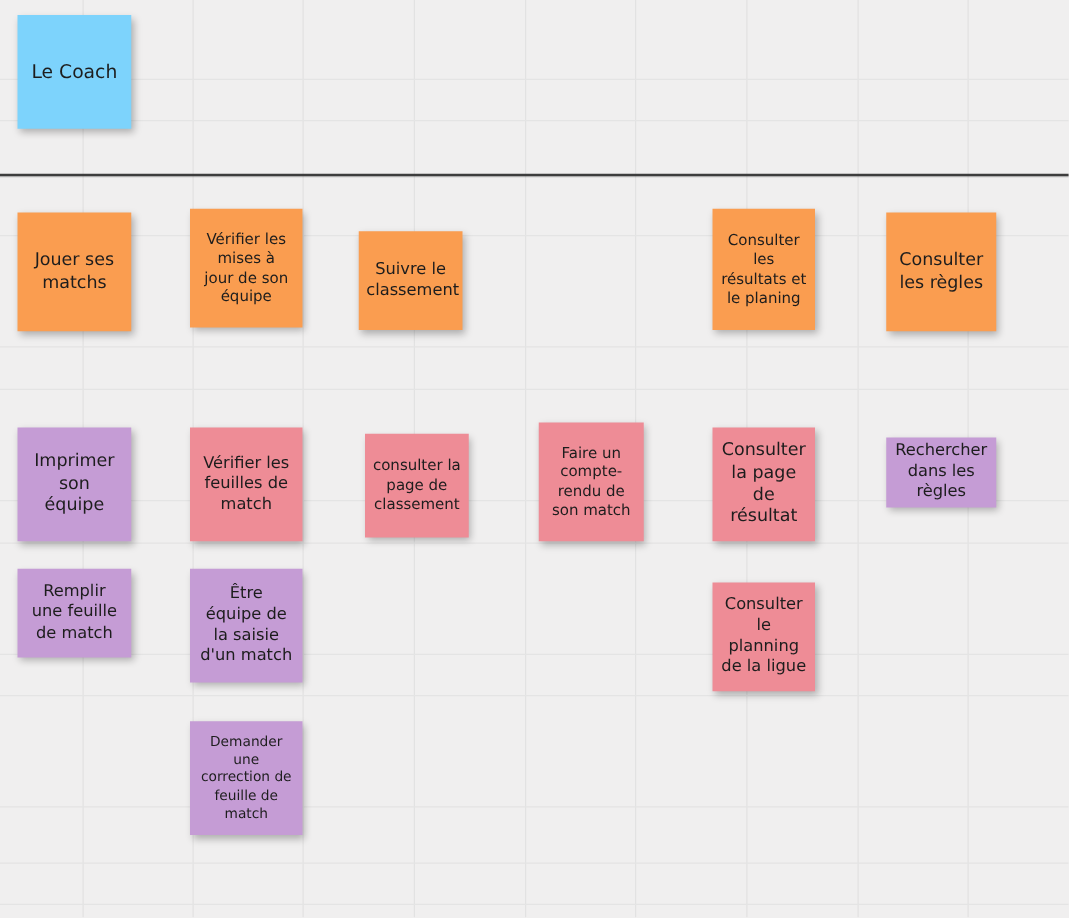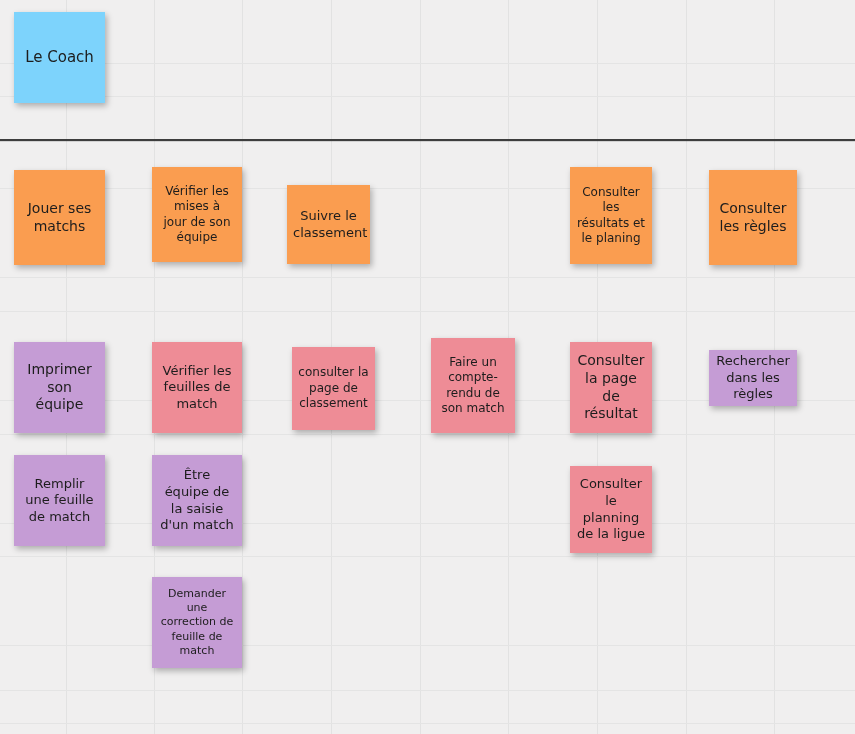--- a/index.html
+++ b/index.html
@@ -140,21 +140,21 @@
   <div class="note c-orange" style="left:709px; top:170px; width:88px; height:95px; font-size:14px;">
     <span class="note-text">Consulter
 les règles</span>
   </div>
 
   <div class="note c-purple" style="left:14px; top:342px; width:91px; height:91px; font-size:14px;">
     <span class="note-text">Imprimer
 son
 équipe</span>
   </div>
-  <div class="note c-purple" style="left:14px; top:455px; width:91px; height:91px; font-size:13px;">
+  <div class="note c-purple" style="left:14px; top:455px; width:91px; height:71px; font-size:13px;">
     <span class="note-text">Remplir
 une feuille
 de match</span>
   </div>
 
   <div class="note c-pink" style="left:152px; top:342px; width:90px; height:91px; font-size:13px;">
     <span class="note-text">Vérifier les
 feuilles de
 match</span>
   </div>

